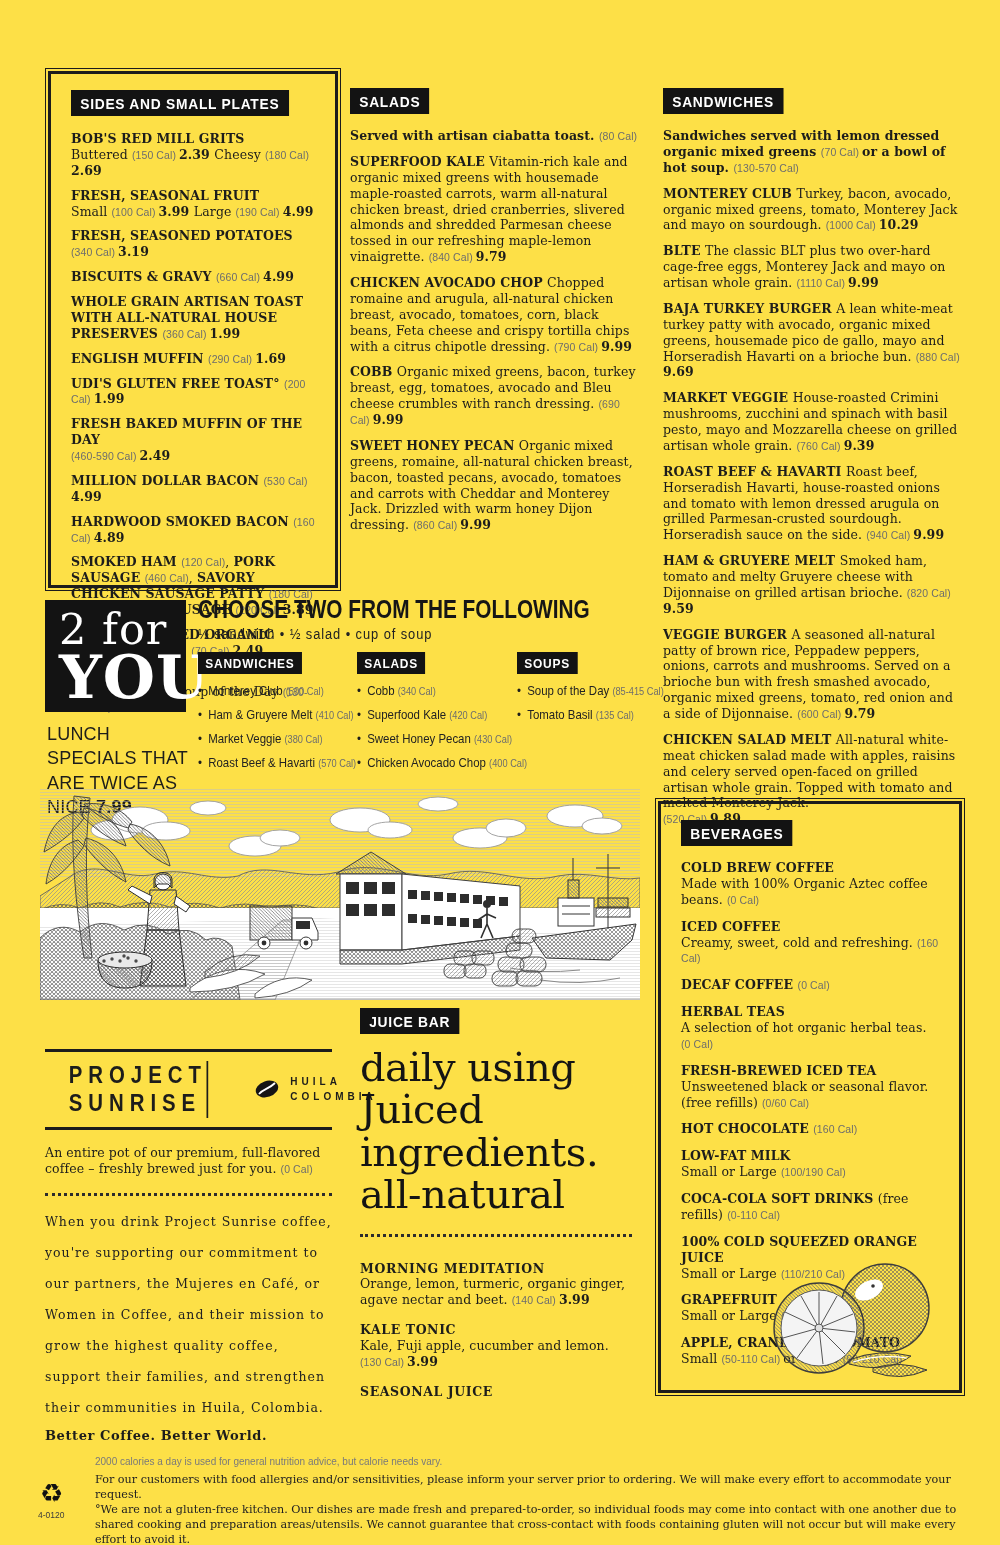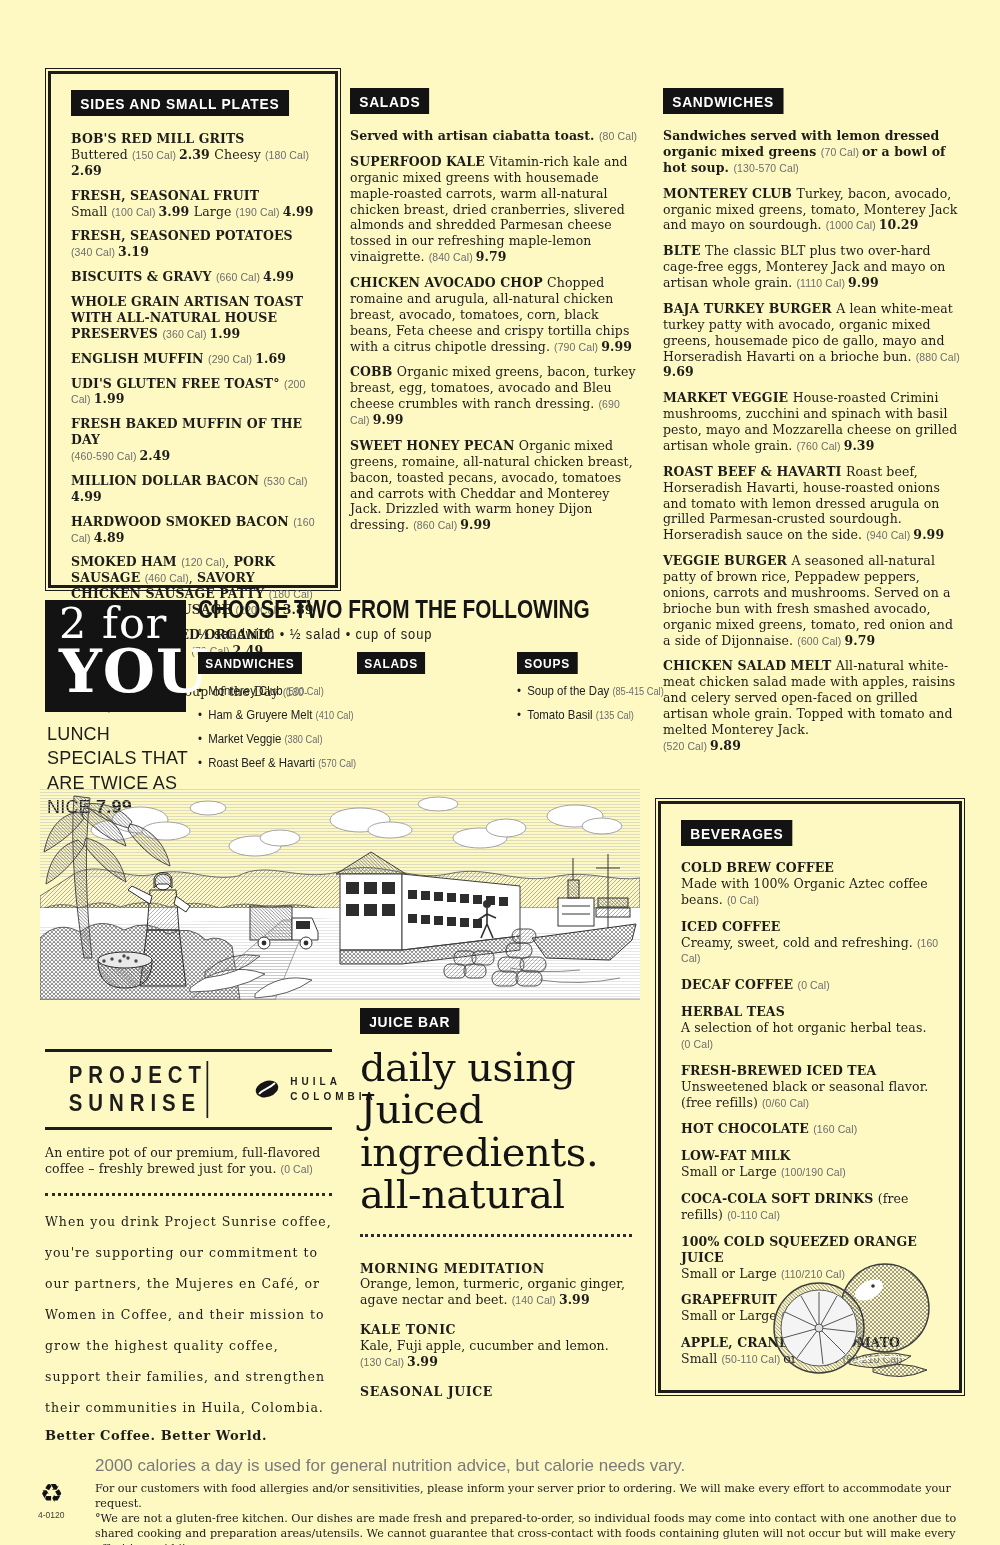--- a/index.html
+++ b/index.html
@@ -1,16 +1,16 @@
 <!DOCTYPE html>
 <html><head>
 <meta charset="utf-8">
 <style>
   html,body{margin:0;padding:0;background:#e8e8e8;}
-  .page{position:relative;width:1000px;height:1545px;background:#fef9c3;overflow:hidden;
+  .page{position:relative;width:1000px;height:1545px;background:#fde047;overflow:hidden;
         font-family:"DejaVu Serif",serif;color:#1d1d1b;}
   
   .framed{position:absolute;border:1px solid #1c1c1c;padding:2px;box-sizing:border-box;}
   .framed-inner{position:relative;border:3px solid #1c1c1c;width:100%;height:100%;
                 box-sizing:border-box;padding:16px 20px;}
   .tag{display:inline-block;background:#131313;color:#fff;
        font-family:"Liberation Sans",sans-serif;font-weight:700;font-size:15px;
        letter-spacing:.8px;padding:5px 10px 4px;transform:scaleX(.92);transform-origin:0 0;
        white-space:nowrap;}
   .tag.small{font-size:13px;padding:4px 8px 3px;}
@@ -21,21 +21,21 @@
   .seg-c{font-family:"Liberation Sans",sans-serif;color:#6d6d6d;font-size:10.5px;}
   .seg-n{}
   .seg-t{font-family:"Liberation Sans",sans-serif;color:#222;}
   
   .col{position:absolute;}
   .col .tag{margin-bottom:14px;}
   #sides-box .tag{margin-bottom:15px;}
   #sides-box .mi{margin-bottom:9px;}
   
   .tfy-box{position:absolute;left:0;top:2px;width:141px;height:112px;background:#131313;
-           color:#fff;box-sizing:border-box;padding:2px 0 0 14px;}
+           color:#fff;box-sizing:border-box;padding:8px 0 0 14px;}
   .tfy-top{font-size:43px;line-height:1;letter-spacing:1px;}
   .tfy-bottom{font-size:60px;line-height:.95;font-weight:700;letter-spacing:1px;margin-top:-2px;}
   .tfy-tagline{position:absolute;left:2px;top:124px;width:152px;
                font-family:"Liberation Sans",sans-serif;font-size:18px;line-height:1.35;
                color:#1d1d1b;letter-spacing:.2px;}
   .tfy-price{font-weight:700;}
   .ct-head{position:absolute;left:153px;top:-4px;font-family:"Liberation Sans",sans-serif;
            font-weight:700;font-size:26px;letter-spacing:0;transform:scaleX(.8);
            transform-origin:0 0;white-space:nowrap;color:#161616;}
   .ct-sub{position:absolute;left:153px;top:28px;font-family:"Liberation Sans",sans-serif;
@@ -72,21 +72,21 @@
   
   #beverages-box .tag{margin-bottom:14px;}
   #beverages-box .mi{margin-bottom:11px;}
   .citrus{position:absolute;right:8px;bottom:6px;}
   
   #footer{position:absolute;left:38px;top:1456px;width:935px;}
   .recycle-glyph{position:absolute;left:2px;top:24px;font-family:"DejaVu Sans",sans-serif;
                  font-size:26px;line-height:1;color:#111;}
   .footer-code{position:absolute;left:0px;top:54px;font-family:"Liberation Sans",sans-serif;
                font-size:8.5px;color:#3c3c3c;}
-  .f-note1{margin:0 0 5px 57px;font-family:"Liberation Sans",sans-serif;font-size:17px;
+  .f-note1{margin:0 0 5px 57px;font-family:"Liberation Sans",sans-serif;font-size:10px;
            color:#7a7a7a;}
   .f-para{margin:0 0 0 57px;font-size:11.2px;line-height:15px;color:#222;width:875px;}
   .illu{position:absolute;left:40px;top:788px;}
 </style>
 </head>
 <body>
 
 <div class="page">
 
   <section class="framed" id="sides-box" style="left:45px;top:68px;width:296px;height:523px;">
@@ -123,20 +123,21 @@
 
   <section class="col" style="left:663px;top:88px;width:299px;">
     <div class="tag">SANDWICHES</div>
     <div>
         <p class="mi"><span class="seg-b">Sandwiches served with lemon dressed organic mixed greens </span><span class="seg-c">(70 Cal) </span><span class="seg-b">or a bowl of hot soup. </span><span class="seg-c">(130-570 Cal)</span></p>
         <p class="mi"><span class="seg-b">MONTEREY CLUB </span><span class="seg-n">Turkey, bacon, avocado, organic mixed greens, tomato, Monterey Jack and mayo on sourdough. </span><span class="seg-c">(1000 Cal) </span><span class="seg-p">10.29</span></p>
         <p class="mi"><span class="seg-b">BLTE </span><span class="seg-n"> The classic BLT plus two over-hard cage-free eggs, Monterey Jack and mayo on artisan whole grain. </span><span class="seg-c">(1110 Cal) </span><span class="seg-p">9.99</span></p>
         <p class="mi"><span class="seg-b">BAJA TURKEY BURGER </span><span class="seg-n"> A lean white-meat turkey patty with avocado, organic mixed greens, housemade pico de gallo, mayo and Horseradish Havarti on a brioche bun. </span><span class="seg-c">(880 Cal) </span><span class="seg-p">9.69</span></p>
         <p class="mi"><span class="seg-b">MARKET VEGGIE </span><span class="seg-n"> House-roasted Crimini mushrooms, zucchini and spinach with basil pesto, mayo and Mozzarella cheese on grilled artisan whole grain. </span><span class="seg-c">(760 Cal) </span><span class="seg-p">9.39</span></p>
         <p class="mi"><span class="seg-b">ROAST BEEF &amp; HAVARTI </span><span class="seg-n">Roast beef, Horseradish Havarti, house-roasted onions and tomato with lemon dressed arugula on grilled Parmesan-crusted sourdough. Horseradish sauce on the side. </span><span class="seg-c">(940 Cal) </span><span class="seg-p">9.99</span></p>
+        <p class="mi"><span class="seg-b">HAM &amp; GRUYERE MELT </span><span class="seg-n">Smoked ham, tomato and melty Gruyere cheese with Dijonnaise on grilled artisan brioche. </span><span class="seg-c">(820 Cal) </span><span class="seg-p">9.59</span></p>
         <p class="mi"><span class="seg-b">VEGGIE BURGER </span><span class="seg-n">A seasoned all-natural patty of brown rice, Peppadew peppers, onions, carrots and mushrooms. Served on a brioche bun with fresh smashed avocado, organic mixed greens, tomato, red onion and a side of Dijonnaise. </span><span class="seg-c">(600 Cal) </span><span class="seg-p">9.79</span></p>
         <p class="mi"><span class="seg-b">CHICKEN SALAD MELT </span><span class="seg-n">All-natural white-meat chicken salad made with apples, raisins and celery served open-faced on grilled artisan whole grain. Topped with tomato and melted Monterey Jack. </span><br><span class="seg-c">(520 Cal) </span><span class="seg-p">9.89</span></p>
       </div>
   </section>
 
   <section class="col" style="left:45px;top:598px;width:605px;height:190px;">
     <div class="tfy-box">
       <div class="tfy-top">2 for</div>
       <div class="tfy-bottom">YOU</div>
     </div>
@@ -147,20 +148,26 @@
       <div class="tag small">SANDWICHES</div>
       <div>
           <p class="bullet-item"><span class="seg-t">Monterey Club </span><span class="seg-c">(500 Cal)</span></p>
           <p class="bullet-item"><span class="seg-t">Ham &amp; Gruyere Melt </span><span class="seg-c">(410 Cal)</span></p>
           <p class="bullet-item"><span class="seg-t">Market Veggie </span><span class="seg-c">(380 Cal)</span></p>
           <p class="bullet-item"><span class="seg-t">Roast Beef &amp; Havarti </span><span class="seg-c">(570 Cal)</span></p>
         </div>
     </div>
     <div class="ct-col" style="left:312px;width:158px;">
       <div class="tag small">SALADS</div>
+      <div>
+          <p class="bullet-item"><span class="seg-t">Cobb </span><span class="seg-c">(340 Cal)</span></p>
+          <p class="bullet-item"><span class="seg-t">Superfood Kale </span><span class="seg-c">(420 Cal)</span></p>
+          <p class="bullet-item"><span class="seg-t">Sweet Honey Pecan </span><span class="seg-c">(430 Cal)</span></p>
+          <p class="bullet-item"><span class="seg-t">Chicken Avocado Chop </span><span class="seg-c">(400 Cal)</span></p>
+        </div>
     </div>
     <div class="ct-col" style="left:472px;width:130px;">
       <div class="tag small">SOUPS</div>
       <div>
           <p class="bullet-item"><span class="seg-t">Soup of the Day </span><span class="seg-c">(85-415 Cal)</span></p>
           <p class="bullet-item"><span class="seg-t">Tomato Basil </span><span class="seg-c">(135 Cal)</span></p>
         </div>
     </div>
   </section>
 

